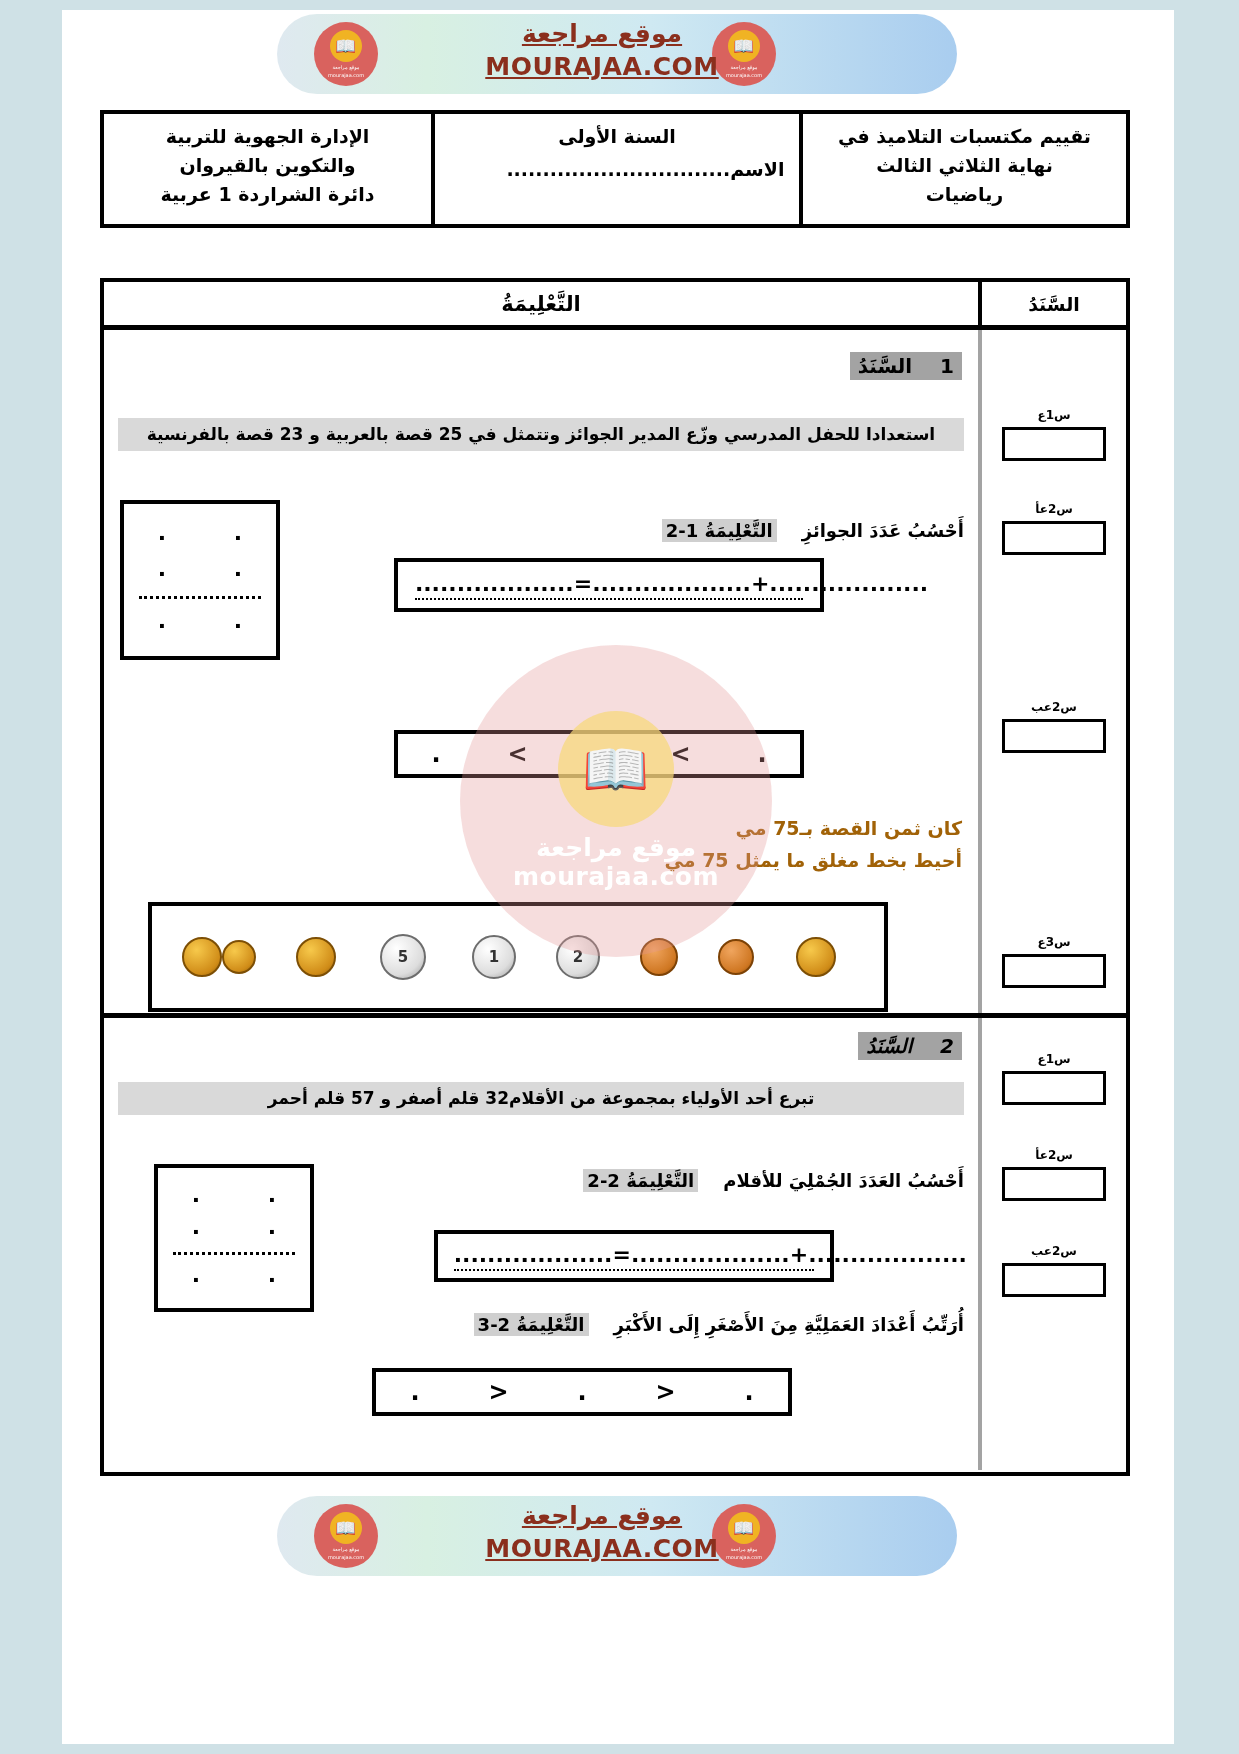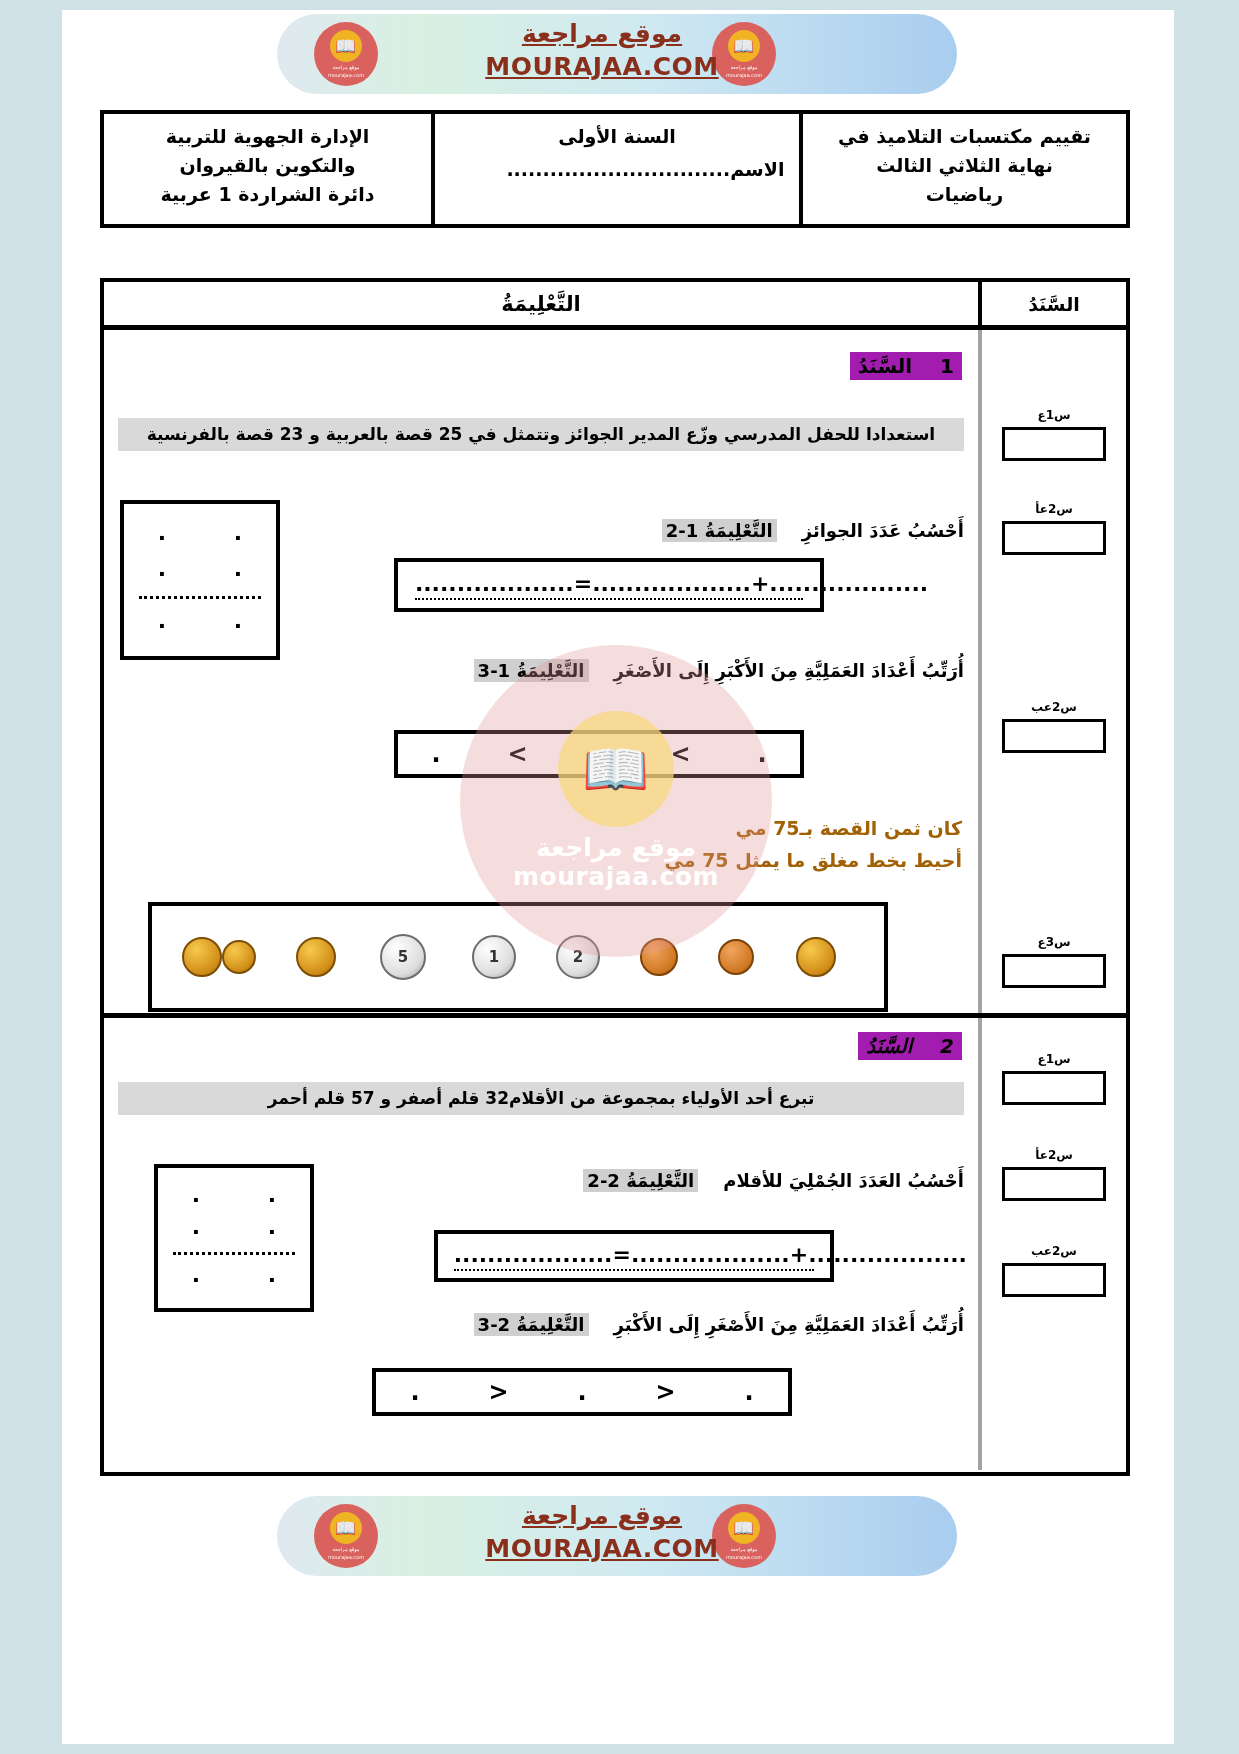--- a/index.html
+++ b/index.html
@@ -120,21 +120,21 @@
   .sc-item { position:absolute; width:100%; text-align:center; }
   .sc-label { font-size:12px; font-weight:bold; direction:rtl; }
   .sc-box {
     width:104px; height:34px; border:3px solid #000;
     margin:5px auto 0;
   }
 
   
   .sanad {
     position:absolute; right:16px;
-    background:#a21caf; padding:2px 8px;
+    background:#a3a3a3; padding:2px 8px;
     font-size:20px; font-weight:bold; direction:rtl;
   }
   .problem {
     position:absolute; right:14px; left:14px;
     background:#d9d9d9; padding:3px 6px;
     font-size:17px; font-weight:bold;
     direction:rtl; text-align:center; line-height:27px;
   }
   .instr {
     position:absolute; right:14px;
@@ -329,25 +329,20 @@
         <div class="opbox" style="left:290px; top:228px; width:430px; height:54px;">
           <div class="line">
             <span class="dots">...................</span>
             <span>=</span>
             <span class="dots">...................</span>
             <span>+</span>
             <span class="dots">...................</span>
           </div>
         </div>
 
-        <div class="instr" style="top:330px;">
-          <span>أُرَتِّبُ أَعْدَادَ العَمَلِيَّةِ مِنَ الأَكْبَرِ إِلَى الأَصْغَرِ</span>
-          &nbsp;&nbsp;
-          <span class="tag">التَّعْلِيمَةُ 1-3</span>
-        </div>
 
         <div class="cmpbox" style="left:290px; top:400px; width:410px; height:48px;">
           <span>.</span>
           <span>&lt;</span>
           <span>.</span>
           <span>&lt;</span>
           <span>.</span>
         </div>
 
         <div class="price" style="top:482px;">

